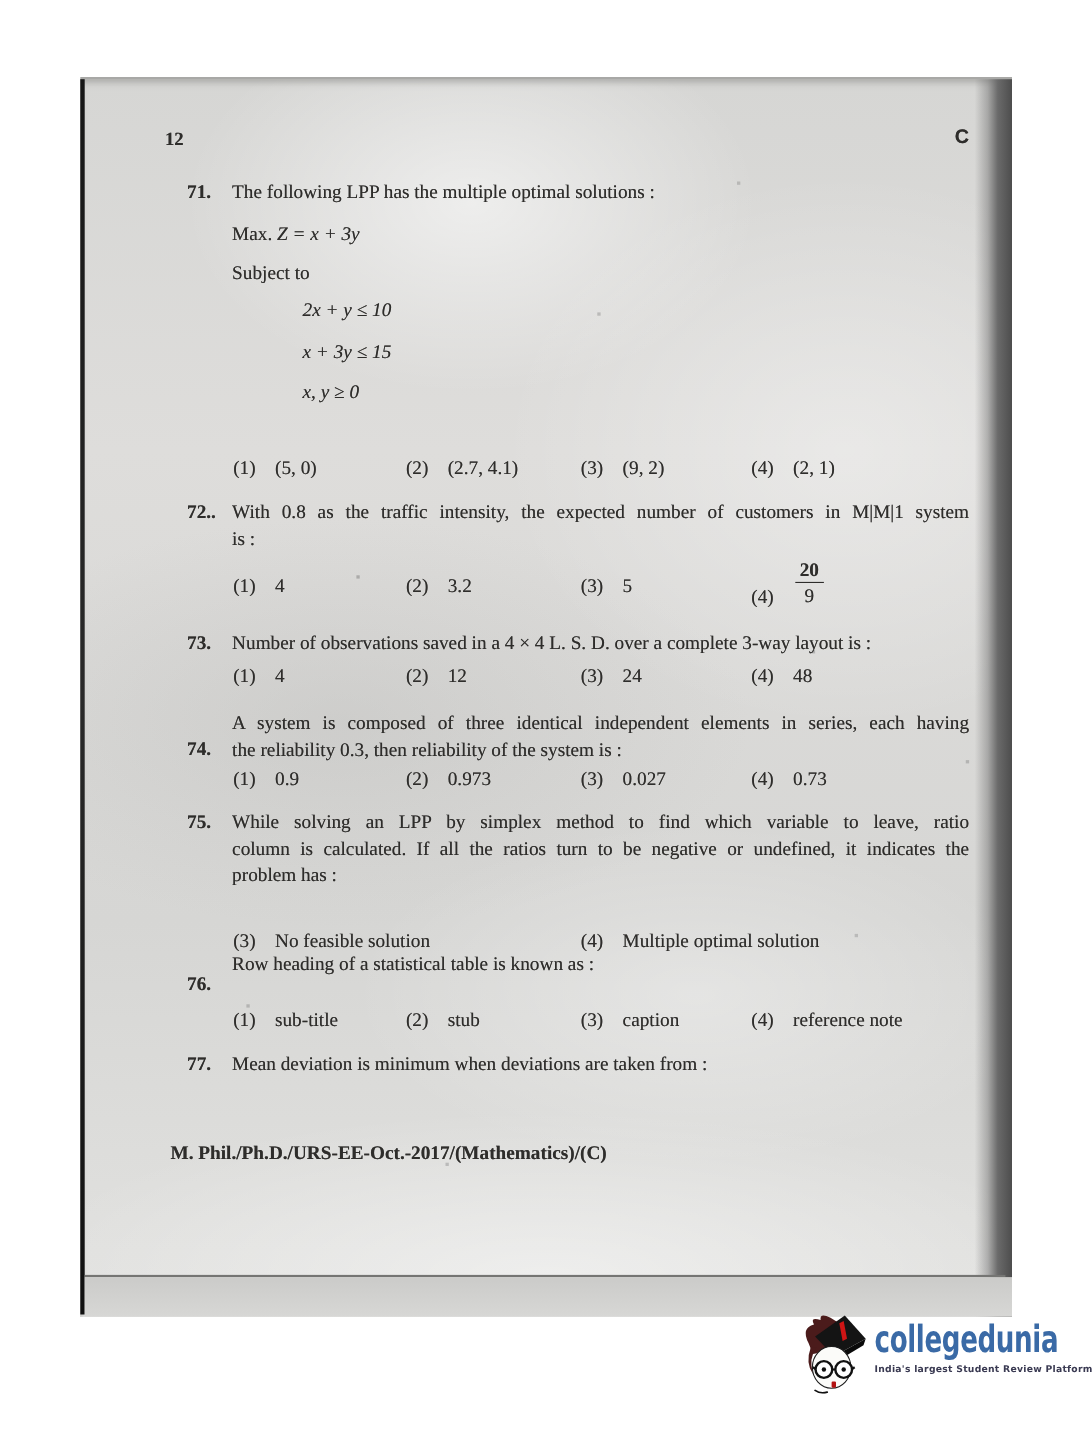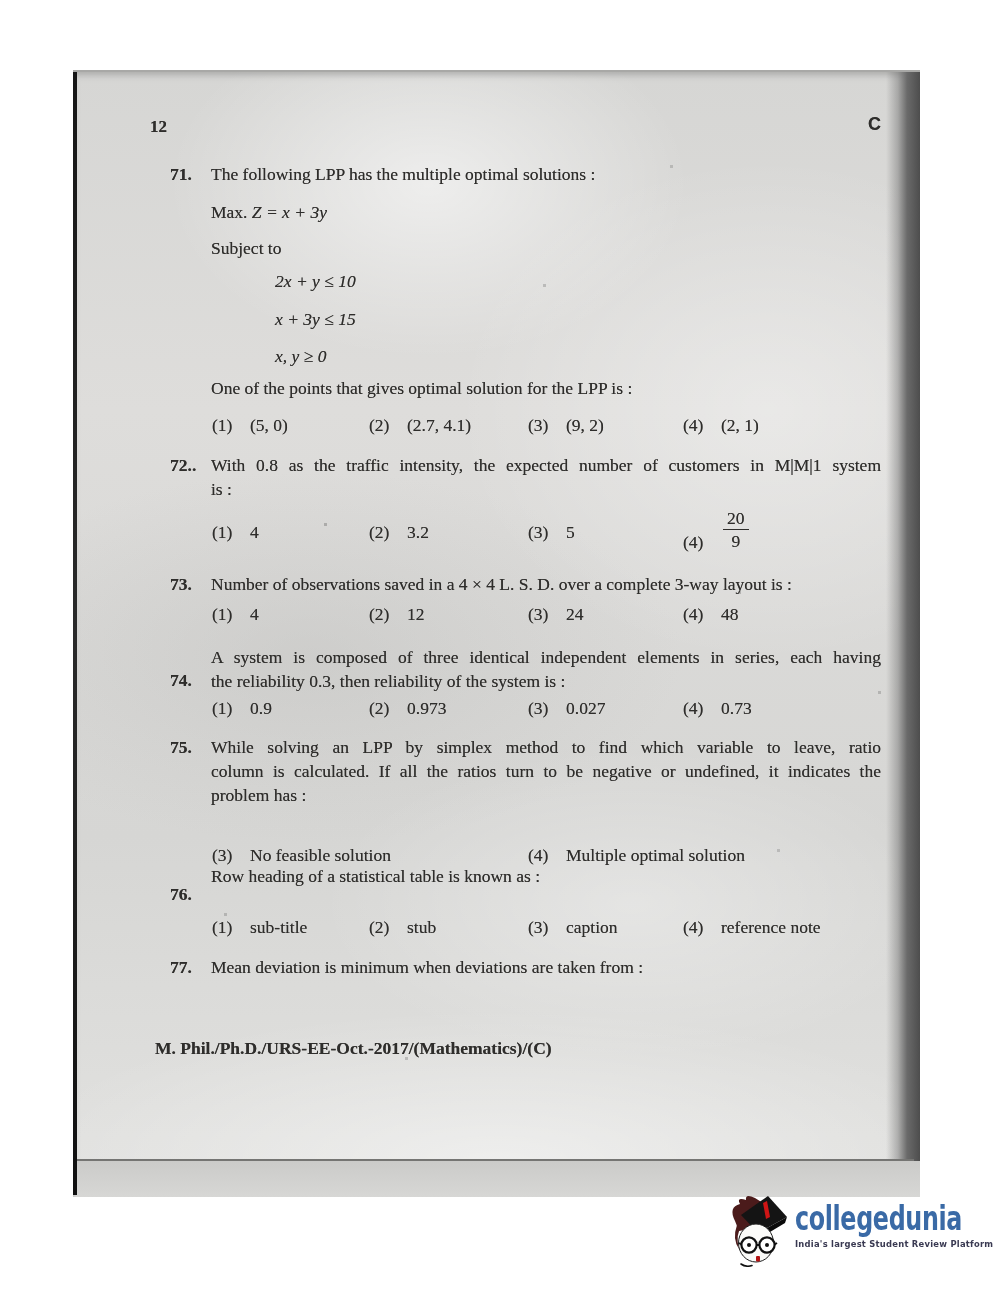--- a/index.html
+++ b/index.html
@@ -53,21 +53,21 @@
   .pgnum{left:77px;font-weight:bold;font-size:17px;}
   .setcode{left:795px;font-weight:bold;font-size:18px;font-family:"Liberation Sans",sans-serif;}
   .footer{left:82px;font-weight:bold;}
   .optrow{position:absolute;left:0;width:100%;height:26px;}
   .opt{position:absolute;white-space:nowrap;text-shadow:0 0 .6px rgba(46,45,43,.6);}
   .c1{left:139px}.c2{left:296px}.c3{left:455px}.c4{left:610px}
   .olabel{display:inline-block;min-width:30px;}
   .oval{margin-left:8px;margin-top:24px;}
   .frac{display:inline-flex;flex-direction:column;align-items:center;margin-left:10px;
         position:relative;top:-14px;vertical-align:middle;line-height:1.15;}
-  .frac .num{border-bottom:1.6px solid #2e2d2b;padding:0 4px 1px;}
+  .frac .num{border-bottom:1.6px solid #2e2d2b;padding:0 4px 1px;font-weight:bold;}
   .frac .den{padding-top:1px;}
   .obj-expr{font-style:italic;}
   
   .logo{position:absolute;left:727px;top:1193px;width:258px;height:86px;display:flex;align-items:flex-start;}
   .mascot{width:66px;height:74px;flex:0 0 auto;}
   .logotext{margin-left:2px;padding-top:8px;}
   .brandrow{display:flex;align-items:flex-start;}
   .brand{
     font-family:"DejaVu Sans",sans-serif;font-weight:bold;color:#3a6aa6;
     font-size:34px;line-height:1;letter-spacing:-.5px;
@@ -88,21 +88,20 @@
   <div class="abs pgnum" style="top:45px">12</div>
   <div class="abs setcode" style="top:42px">C</div>
 
   <div class="abs qnum" style="top:92px">71.</div>
   <div class="abs qtx" style="top:92px">The following LPP has the multiple optimal solutions :</div>
   <div class="abs qtx" style="top:130px"><span>Max. </span><span class="obj-expr">Z = x + 3y</span></div>
   <div class="abs qtx" style="top:166px">Subject to</div>
   <div class="abs ind" style="top:199px">2x + y ≤ 10</div>
   <div class="abs ind" style="top:237px">x + 3y ≤ 15</div>
   <div class="abs ind" style="top:274px">x, y ≥ 0</div>
-  <div class="abs qtx" style="top:306px">One of the points that gives optimal solution for the LPP is :</div>
   <div class="optrow" style="top:343px">
     <div class="opt c1"><span class="olabel">(1)</span><span class="oval">(5, 0)</span></div>
     <div class="opt c2"><span class="olabel">(2)</span><span class="oval">(2.7, 4.1)</span></div>
     <div class="opt c3"><span class="olabel">(3)</span><span class="oval">(9, 2)</span></div>
     <div class="opt c4"><span class="olabel">(4)</span><span class="oval">(2, 1)</span></div>
   </div>
 
   <div class="abs qnum" style="top:383px">72..</div>
   <div class="abs qtx just" style="top:383px">With 0.8 as the traffic intensity, the expected number of customers in M|M|1 system</div>
   <div class="abs qtx" style="top:407px">is :</div>

